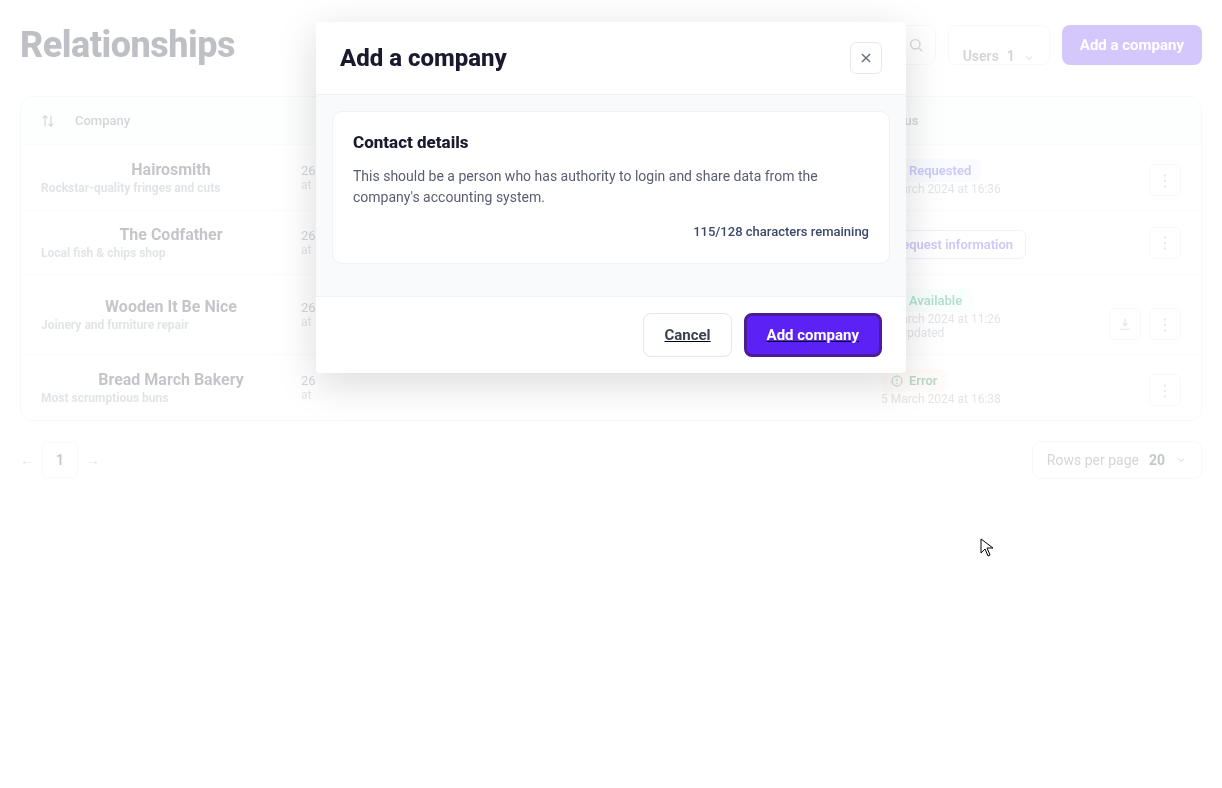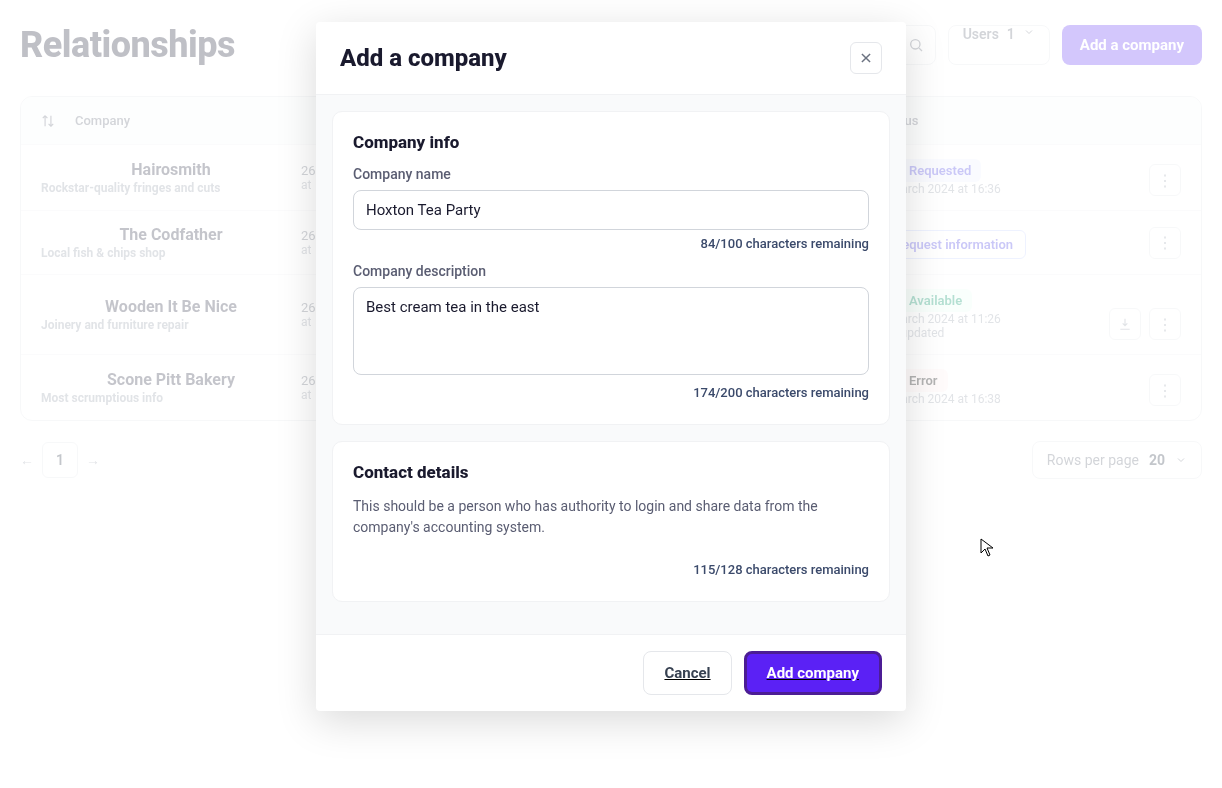--- a/index.html
+++ b/index.html
@@ -2,37 +2,37 @@
 <html><head>
 <meta charset="utf-8">
 <style>
 *{box-sizing:border-box;margin:0;padding:0;font-family:-apple-system,BlinkMacSystemFont,"Segoe UI",Roboto,sans-serif;}
 body{background:#fff;width:1222px;height:788px;overflow:hidden;position:relative;}
 .page{padding:24px 20px;}
 .header{display:flex;justify-content:space-between;align-items:center;margin-bottom:30px;}
 .title{font-size:36px;font-weight:800;color:#2b2d42;letter-spacing:-0.5px;}
 .header-right{display:flex;gap:12px;align-items:center;}
 .icon-btn{width:40px;height:40px;border:1px solid #e5e7eb;border-radius:8px;display:flex;align-items:center;justify-content:center;background:#fff;cursor:pointer;color:#6b7280;}
-.users-btn{height:40px;padding:0 14px;border:1px solid #e5e7eb;border-radius:8px;background:#fff;display:flex;align-items:flex-start;gap:8px;color:#6b7280;font-size:14px;font-weight:600;cursor:pointer;}
+.users-btn{height:40px;padding:0 14px;border:1px solid #e5e7eb;border-radius:8px;background:#fff;display:flex;align-items:flex-end;gap:8px;color:#6b7280;font-size:14px;font-weight:600;cursor:pointer;}
 .add-co-btn{height:40px;padding:0 18px;border:none;border-radius:8px;background:#6d44f5;color:#fff;font-size:15px;font-weight:700;cursor:pointer;}
 .table-container{border:1px solid #e5e7eb;border-radius:12px;overflow:hidden;}
 .thead{display:flex;background:#f9fafb;padding:16px 20px;font-size:13px;color:#6b7280;font-weight:500;}
 .thead .col-company{flex:0 0 260px;display:flex;align-items:center;gap:20px;}
 .thead .col-status{margin-left:auto;flex:0 0 300px;}
 .row{display:flex;align-items:center;padding:14px 20px;border-top:1px solid #f1f2f4;}
 .row .co{flex:0 0 260px;}
 .row .co .name{font-size:16px;font-weight:700;color:#3b3d52;text-align:center;}
 .row .co .sub{font-size:12px;color:#9ca3af;margin-top:2px;font-weight:bold;}
 .row .date{flex:0 0 80px;font-size:13px;color:#6b7280;}
 .row .date .at{font-size:12px;color:#9ca3af;}
 .row .status-area{margin-left:auto;flex:0 0 300px;display:flex;align-items:flex-end;gap:0;}
 .badge{display:inline-flex;align-items:center;gap:6px;padding:4px 10px;border-radius:6px;font-size:13px;font-weight:600;}
 .badge.requested{background:#eef2ff;color:#4f46e5;}
 .badge.available{background:#ecfdf5;color:#059669;}
-.badge.error{background:#fef2f2;color:#000000;}
+.badge.error{background:#fef2f2;color:#15803d;}
 .ts{font-size:12px;color:#9ca3af;}
 .req-info-btn{padding:6px 12px;border:1px solid #c7d2fe;color:#4f46e5;background:#fff;border-radius:6px;font-size:13px;font-weight:600;cursor:pointer;}
 .kebab{width:32px;height:32px;border:1px solid #e5e7eb;border-radius:6px;display:flex;align-items:center;justify-content:center;background:#fff;cursor:pointer;color:#9ca3af;}
 .dl-btn{width:32px;height:32px;border:1px solid #e5e7eb;border-radius:6px;display:flex;align-items:center;justify-content:center;background:#fff;cursor:pointer;color:#9ca3af;}
 .footer{display:flex;justify-content:space-between;align-items:center;margin-top:20px;}
 .pager{display:flex;align-items:center;gap:8px;}
 .pager .nav{color:#9ca3af;cursor:pointer;font-size:14px;}
 .pager .cur{width:36px;height:36px;border:1px solid #e5e7eb;border-radius:6px;display:flex;align-items:center;justify-content:center;font-size:14px;font-weight:600;color:#374151;}
 .rpp{border:1px solid #e5e7eb;border-radius:8px;padding:10px 14px;display:flex;align-items:center;gap:10px;font-size:14px;color:#6b7280;cursor:pointer;}
 .rpp .val{font-weight:700;color:#374151;}
@@ -40,21 +40,21 @@
 .overlay{position:absolute;inset:0;background:rgba(255,255,255,0.7);display:flex;align-items:flex-start;justify-content:center;}
 .modal{width:590px;background:#fff;border-radius:4px;box-shadow:0 10px 40px rgba(0,0,0,0.15);margin-top:22px;display:flex;flex-direction:column;max-height:744px;}
 .modal-head{display:flex;align-items:center;justify-content:space-between;padding:20px 24px;border-bottom:1px solid #f1f2f4;}
 .modal-title{font-size:24px;font-weight:800;color:#1a1a2e;}
 .close-btn{width:32px;height:32px;border:1px solid #e5e7eb;border-radius:6px;display:flex;align-items:center;justify-content:center;background:#fff;cursor:pointer;color:#6b7280;font-size:14px;}
 .modal-body{flex:1;overflow-y:auto;padding:16px;background:#f9fafb;position:relative;}
 .modal-body::-webkit-scrollbar{width:8px;}
 .modal-body::-webkit-scrollbar-thumb{background:#c0c3cc;border-radius:4px;}
 .card{background:#fff;border:1px solid #f1f2f4;border-radius:10px;padding:20px 20px 24px;margin-bottom:16px;}
 .card h3{font-size:17px;font-weight:800;color:#1a1a2e;margin-bottom:14px;}
-.card .hint{font-size:14px;color:#5a5d72;line-height:1.5;margin-bottom:24px;}
+.card .hint{font-size:14px;color:#5a5d72;line-height:1.5;margin-bottom:16px;}
 .field{margin-bottom:6px;}
 .field label{display:block;font-size:14px;font-weight:500;color:#5a5d72;margin-bottom:8px;}
 .field input,.field textarea{width:100%;border:1px solid #d1d5db;border-radius:8px;padding:10px 12px;font-size:15px;color:#1a1a2e;font-family:inherit;}
 .field textarea{resize:none;height:88px;}
 .counter{text-align:right;font-size:13px;color:#3b4a6b;font-weight:500;margin-top:6px;margin-bottom:12px;}
 .modal-foot{border-top:1px solid #f1f2f4;padding:16px 24px;display:flex;justify-content:flex-end;gap:12px;text-decoration:underline;}
 .btn-cancel{padding:10px 20px;border:1px solid #e5e7eb;border-radius:8px;background:#fff;font-size:15px;font-weight:700;color:#374151;cursor:pointer;}
 .btn-primary{padding:10px 20px;border-radius:8px;background:#5b21f5;border:3px solid #4c1d95;color:#fff;font-size:15px;font-weight:700;cursor:pointer;}
 .cursor{position:absolute;left:980px;top:538px;pointer-events:none;}
 </style>
@@ -150,22 +150,22 @@
                 <path d="M12 3v12M8 11l4 4 4-4M4 21h16"></path>
               </svg>
             </div>
           <div class="kebab">⋮</div>
         </div>
       </div>
     </div>
 
     <div class="row">
       <div class="co">
-          <div class="name">Scone Pitt Bakery</div>
-          <div class="sub">Most scrumptious info</div>
+          <div class="name">Bread March Bakery</div>
+          <div class="sub">Most scrumptious buns</div>
         </div>
       <div class="date"><span>26</span><div class="at">at</div></div>
       <div class="status-area">
         <div>
           <span class="badge error">
               <svg width="12" height="12" viewBox="0 0 24 24" fill="none" stroke="currentColor" stroke-width="2">
                 <circle cx="12" cy="12" r="10"></circle>
                 <line x1="12" y1="7" x2="12" y2="13"></line>
                 <circle cx="12" cy="17" r="0.5"></circle>
               </svg>
@@ -199,33 +199,20 @@
     <div class="modal-head">
       <div class="modal-title">Add a company</div>
       <button class="close-btn">
         <svg width="14" height="14" viewBox="0 0 24 24" fill="none" stroke="currentColor" stroke-width="2.5">
             <line x1="5" y1="5" x2="19" y2="19"></line>
             <line x1="19" y1="5" x2="5" y2="19"></line>
           </svg>
       </button>
     </div>
     <div class="modal-body">
-      <div class="card">
-        <h3>Company info</h3>
-        <div class="field">
-          <label>Company name</label>
-          <input type="text" value="Hoxton Tea Party" style="">
-        </div>
-        <div class="counter">84/100 characters remaining</div>
-        <div class="field">
-          <label>Company description</label>
-          <textarea style="">Best cream tea in the east</textarea>
-        </div>
-        <div class="counter" style="margin-bottom:0">174/200 characters remaining</div>
-      </div>
 
       <div class="card">
         <h3>Contact details</h3>
         <p class="hint">This should be a person who has authority to login and share data from the company's accounting system.</p>
         <div class="counter" style="margin-bottom:0">115/128 characters remaining</div>
       </div>
     </div>
     <div class="modal-foot">
       <button class="btn-cancel">Cancel</button>
       <button class="btn-primary">Add company</button>

